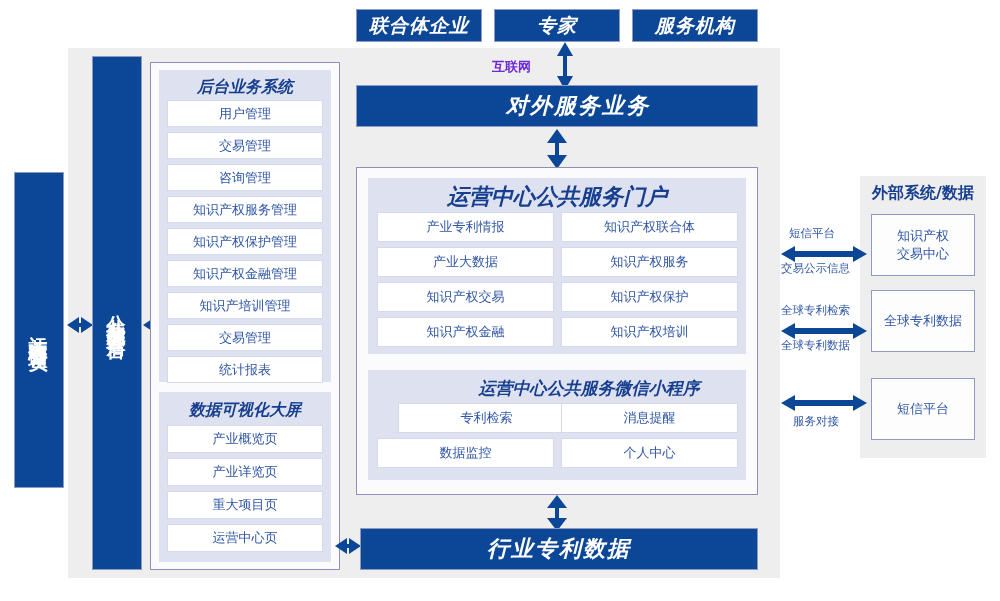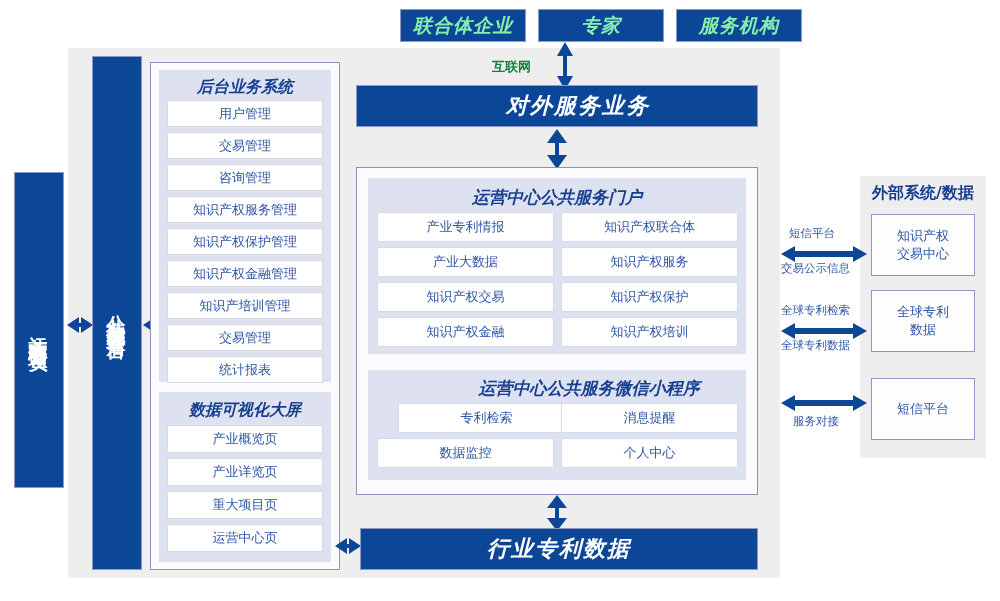--- a/index.html
+++ b/index.html
@@ -3,22 +3,22 @@
 <meta charset="utf-8">
 <style>
   html,body{margin:0;padding:0;background:#ffffff;}
   body{width:1000px;height:601px;position:relative;
        font-family:"DejaVu Sans","Liberation Sans",sans-serif;
        -webkit-font-smoothing:antialiased;}
   .abs{position:absolute;box-sizing:border-box;}
   .ctr{display:flex;align-items:center;justify-content:center;text-align:center;}
 
   
-  .actor{background:#0C4697;color:#86efac;font-weight:bold;font-style:italic;
-         font-size:19px;letter-spacing:1px;border:1px solid #8e9ac4;margin-left:44px;}
+  .actor{background:#0C4697;color:#ffffff;font-weight:bold;font-style:italic;
+         font-size:19px;letter-spacing:1px;border:1px solid #8e9ac4;}
 
   
   .bluebar{background:#0C4697;color:#fff;font-weight:bold;font-style:italic;
            border:1px solid #8e9ac4;}
   .bluebar.h{font-size:22px;letter-spacing:2px;}
   .vbar{background:#0C4697;color:#fff;font-weight:bold;font-size:19px;
         border:1px solid #8e9ac4;
         writing-mode:vertical-rl;text-orientation:upright;letter-spacing:3px;}
 
   
@@ -36,21 +36,21 @@
 </style>
 </head>
 <body>
 
 <div class="abs actor ctr" style="left:356px;top:9px;width:126px;height:33px;">联合体企业</div>
 <div class="abs actor ctr" style="left:494px;top:9px;width:126px;height:33px;">专家</div>
 <div class="abs actor ctr" style="left:632px;top:9px;width:126px;height:33px;">服务机构</div>
 
 <div class="abs greywrap" style="left:68px;top:48px;width:712px;height:530px;"></div>
 
-<div class="abs conn-label" style="left:492px;top:58px;font-weight:bold;color:#15803d;font-size:13px;">互联网</div>
+<div class="abs conn-label" style="left:492px;top:58px;font-weight:bold;color:#6d28d9;font-size:13px;">互联网</div>
 <svg class="abs" style="left:550px;top:40px;" width="30" height="52" viewBox="0 0 30 52">
   <g fill="#0C4697">
     <polygon points="15,2 23,16 7,16"></polygon>
     <polygon points="15,50 23,36 7,36"></polygon>
     <rect x="13" y="14" width="4" height="24"></rect>
   </g>
 </svg>
 
 <div class="abs bluebar h ctr" style="left:356px;top:85px;width:402px;height:42px;padding-left:42px;">对外服务业务</div>
 
@@ -109,21 +109,21 @@
   <g fill="#0C4697">
     <polygon points="1,13 13,5 13,21"></polygon>
     <polygon points="27,13 15,5 15,21"></polygon>
     <rect x="10" y="11" width="8" height="4"></rect>
   </g>
 </svg>
 
 <div class="abs panel-outline" style="left:356px;top:167px;width:402px;height:328px;"></div>
 
 <div class="abs lav" style="left:368px;top:178px;width:378px;height:176px;"></div>
-<div class="abs lav-t ctr" style="left:368px;top:183px;width:378px;height:28px;font-size:17px;">运营中心公共服务门户</div>
+<div class="abs lav-t ctr" style="left:368px;top:183px;width:378px;height:28px;font-size:22px;">运营中心公共服务门户</div>
 
 <div class="abs card ctr" style="left:377px;top:212px;width:177px;height:30px;">产业专利情报</div>
 <div class="abs card ctr" style="left:561px;top:212px;width:177px;height:30px;">知识产权联合体</div>
 <div class="abs card ctr" style="left:377px;top:247px;width:177px;height:30px;">产业大数据</div>
 <div class="abs card ctr" style="left:561px;top:247px;width:177px;height:30px;">知识产权服务</div>
 <div class="abs card ctr" style="left:377px;top:282px;width:177px;height:30px;">知识产权交易</div>
 <div class="abs card ctr" style="left:561px;top:282px;width:177px;height:30px;">知识产权保护</div>
 <div class="abs card ctr" style="left:377px;top:317px;width:177px;height:30px;">知识产权金融</div>
 <div class="abs card ctr" style="left:561px;top:317px;width:177px;height:30px;">知识产权培训</div>
 
@@ -145,21 +145,21 @@
 
 <div class="abs bluebar h ctr" style="left:360px;top:528px;width:398px;height:42px;">行业专利数据</div>
 
 <div class="abs extpanel" style="left:860px;top:176px;width:126px;height:282px;"></div>
 <div class="abs ext-t ctr" style="left:858px;top:180px;width:130px;height:26px;">外部系统/数据</div>
 
 <div class="abs extbox ctr" style="left:871px;top:214px;width:104px;height:62px;flex-direction:column;">
   <span>知识产权</span>
   <span>交易中心</span>
 </div>
-<div class="abs extbox ctr" style="left:871px;top:290px;width:104px;height:62px;flex-direction:column;justify-content:center;">
+<div class="abs extbox ctr" style="left:871px;top:290px;width:104px;height:62px;flex-direction:row;justify-content:center;">
   <span>全球专利</span>
   <span>数据</span>
 </div>
 <div class="abs extbox ctr" style="left:871px;top:378px;width:104px;height:62px;">
   <span>短信平台</span>
 </div>
 
 <div class="abs conn-label" style="left:789px;top:226px;">短信平台</div>
 <svg class="abs" style="left:780px;top:243px;" width="88" height="22" viewBox="0 0 88 22">
   <g fill="#0C4697">

